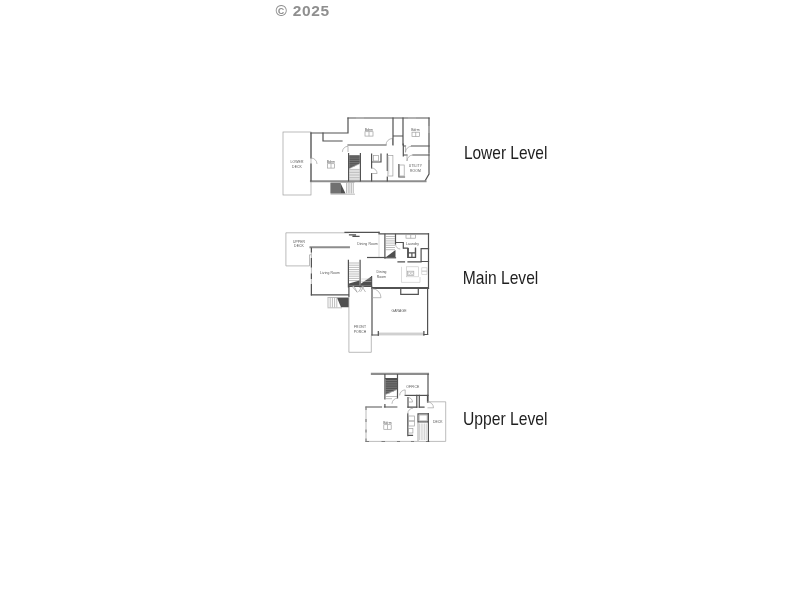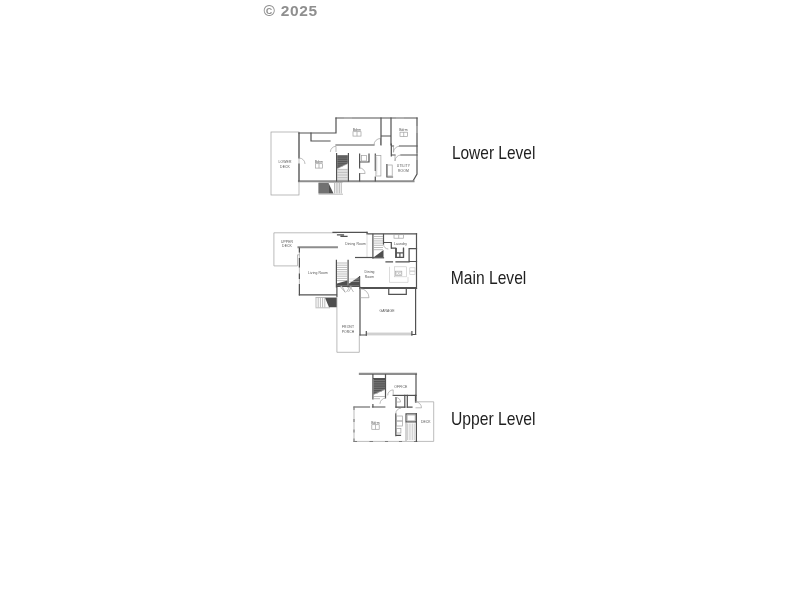--- a/index.html
+++ b/index.html
@@ -1,17 +1,17 @@
 <!DOCTYPE html>
 <html><head>
 <meta charset="utf-8">
 <style>
   html,body{margin:0;padding:0;background:#ffffff;}
   #page{position:relative;width:666px;height:600px;background:#fff;overflow:hidden;
-        font-family:"Liberation Sans", sans-serif;filter:grayscale(1);}
+        font-family:"Liberation Sans", sans-serif;filter:grayscale(1);padding-left:12px;}
   svg text{font-family:"Liberation Sans", sans-serif;}
   .biglab{fill:#1f1f1f;font-size:19px;}
   .tiny2{fill:#525252;font-size:3.4px;letter-spacing:0.1px;}
   .w{stroke:#525252;stroke-width:1.2;fill:none;stroke-linecap:square;}
   .wk{stroke:#8d8d8d;stroke-width:2.1;fill:none;stroke-linecap:square;}
   .tn{stroke:#9f9f9f;stroke-width:0.7;fill:none;}
   .tl{stroke:#c4c4c4;stroke-width:0.6;fill:none;}
   .dk{fill:#4f4f4f;stroke:none;}
   .wm{stroke:#7d7d7d;stroke-width:1.05;fill:none;stroke-linecap:square;}
 </style>

